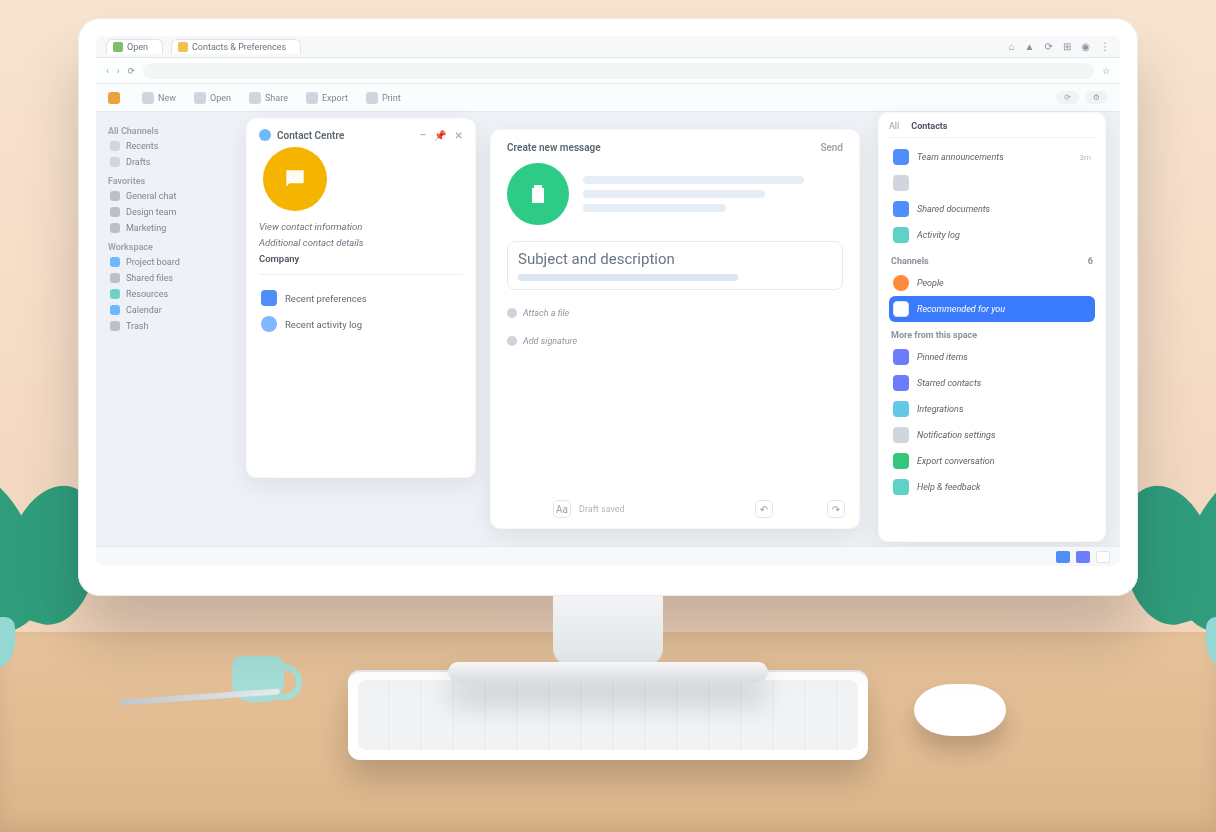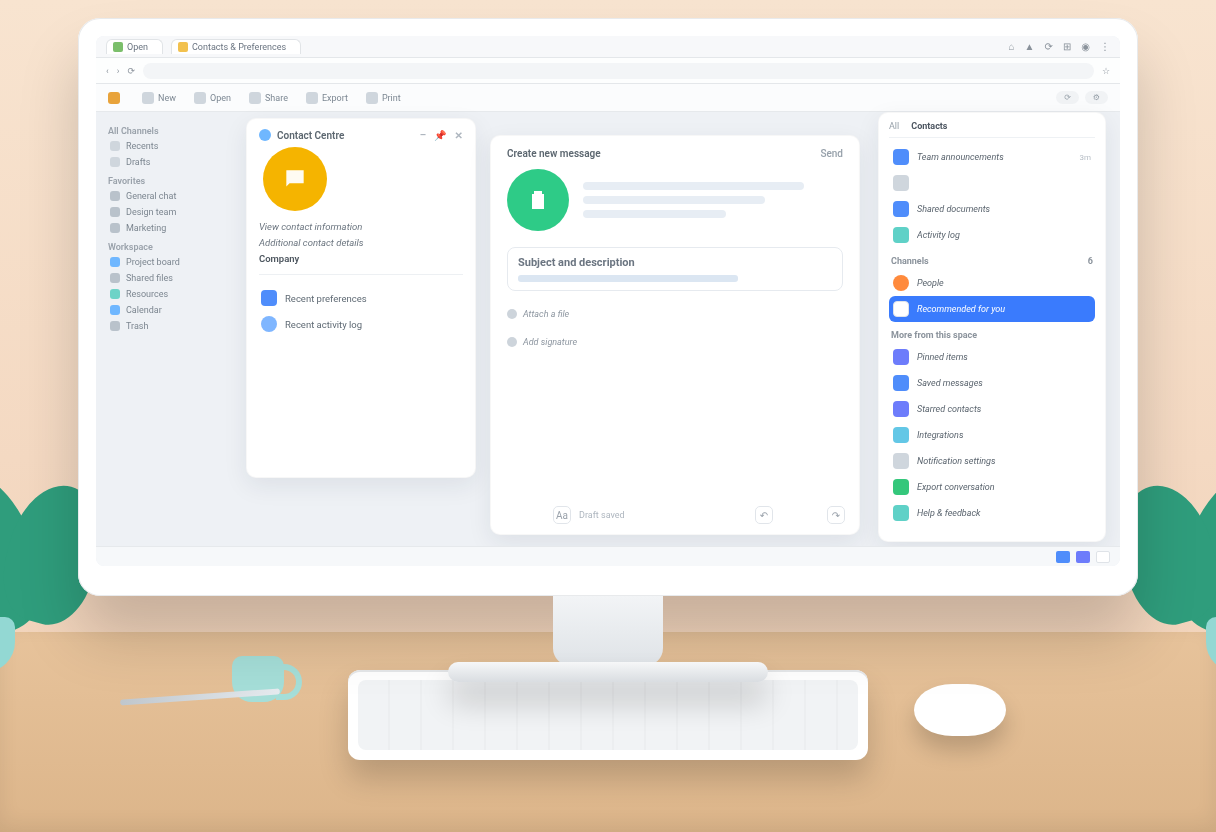--- a/index.html
+++ b/index.html
@@ -61,30 +61,30 @@
   .avatar-lg svg{width:26px;height:26px;fill:#fff;opacity:.95}
   .row-text{font-size:9.5px;color:#6c7680;margin:5px 0;font-style:italic;}
   .row-text.strong{color:#4d565f;font-weight:600;font-style:normal;}
   .rule{height:1px;background:#edf0f3;margin:10px 0;}
   .mini-item{display:flex;align-items:center;gap:8px;padding:5px 2px;border-radius:6px;font-size:9.5px;color:#5f6a74;}
   .mini-item .ico{width:16px;height:16px;border-radius:4px;display:flex;align-items:center;justify-content:center;}
   .blue{background:#4f8dfb}
   .lblue{background:#7fb6ff}
 
   
-  .card-center{position:absolute;left:394px;top:23px;width:370px;height:400px;padding:12px 16px;background:#fff;}
+  .card-center{position:absolute;left:394px;top:17px;width:370px;height:400px;padding:12px 16px;background:#fff;}
   .center-hd{display:flex;justify-content:space-between;align-items:center;font-size:10px;color:#5c6770;font-weight:600;margin-bottom:10px;}
   .hero{display:flex;align-items:center;gap:14px;margin-top:6px;}
   .hero .badge{width:62px;height:62px;border-radius:50%;background:#2ecb87;display:flex;align-items:center;justify-content:center;}
   .hero .badge svg{width:24px;height:24px;fill:#fff}
   .lines{flex:1}
   .skel{height:8px;border-radius:4px;background:#e7edf4;margin:6px 0;}
   .skel.w1{width:85%}.skel.w2{width:70%}.skel.w3{width:55%}
   .input-box{margin-top:16px;border:1px solid #e6eaef;border-radius:8px;padding:8px 10px;}
-  .input-box .label{font-size:11px;color:#6b7581;font-weight:700;}
+  .input-box .label{font-size:15px;color:#6b7581;font-weight:400;}
   .input-box .val{height:7px;width:70%;background:#dbe6f2;border-radius:3px;margin-top:6px;}
   .meta-row{display:flex;align-items:center;gap:6px;margin-top:18px;font-size:9px;color:#8d96a0;font-style:italic;}
   .meta-row .mdot{width:10px;height:10px;border-radius:50%;background:#cdd4db;}
   .card-center .footer{position:absolute;left:14px;right:14px;bottom:10px;display:flex;justify-content:space-between;align-items:center;color:#aeb6bf;font-size:9px;}
   .gly{width:18px;height:18px;border:1px solid #e1e5ea;border-radius:5px;display:flex;align-items:center;justify-content:center;color:#9aa2ab;font-size:10px;margin-left:48px;}
 
   
   .card-right{position:absolute;right:14px;top:0;width:228px;height:430px;padding:8px 10px 10px;}
   .card-right .tabbar{display:flex;gap:12px;font-size:9px;color:#97a0a9;border-bottom:1px solid #eef1f4;padding-bottom:6px;margin-bottom:6px;}
   .card-right .tabbar .active{color:#4c5560;font-weight:700;}
@@ -348,24 +348,20 @@
             </div>
           <div class="r-sec">
             <span>More from this space</span>
           </div>
           <div id="r-sec3">
               <div class="r-item">
                 <span class="ico c-indigo"></span>
                 <span class="txt">Pinned items</span>
               </div>
               <div class="r-item">
-                <span class="ico c-blue"></span>
-                <span class="txt">Saved messages</span>
-              </div>
-              <div class="r-item">
                 <span class="ico c-indigo"></span>
                 <span class="txt">Starred contacts</span>
               </div>
               <div class="r-item">
                 <span class="ico c-cyan"></span>
                 <span class="txt">Integrations</span>
               </div>
               <div class="r-item">
                 <span class="ico c-gray"></span>
                 <span class="txt">Notification settings</span>

